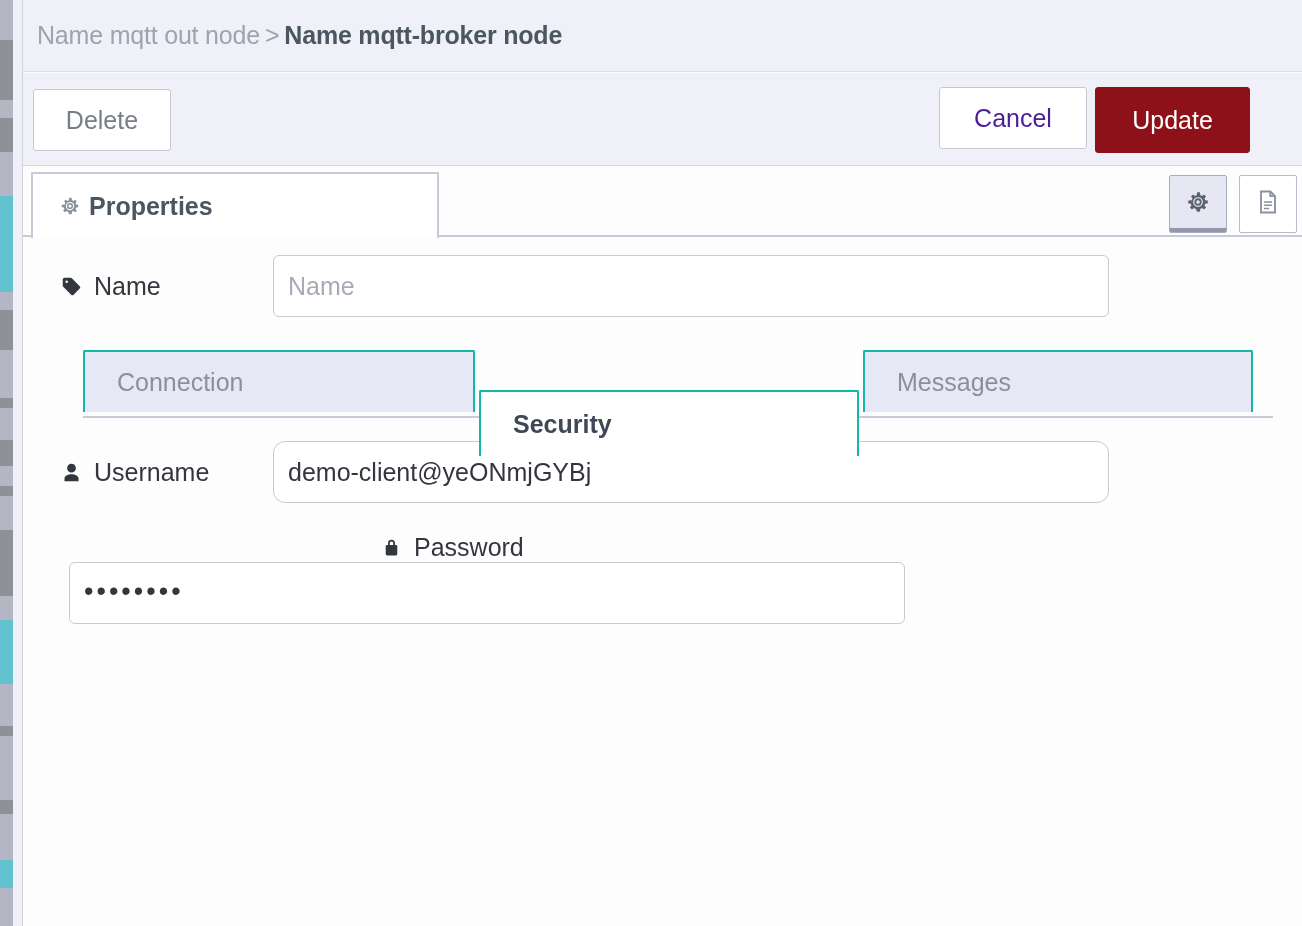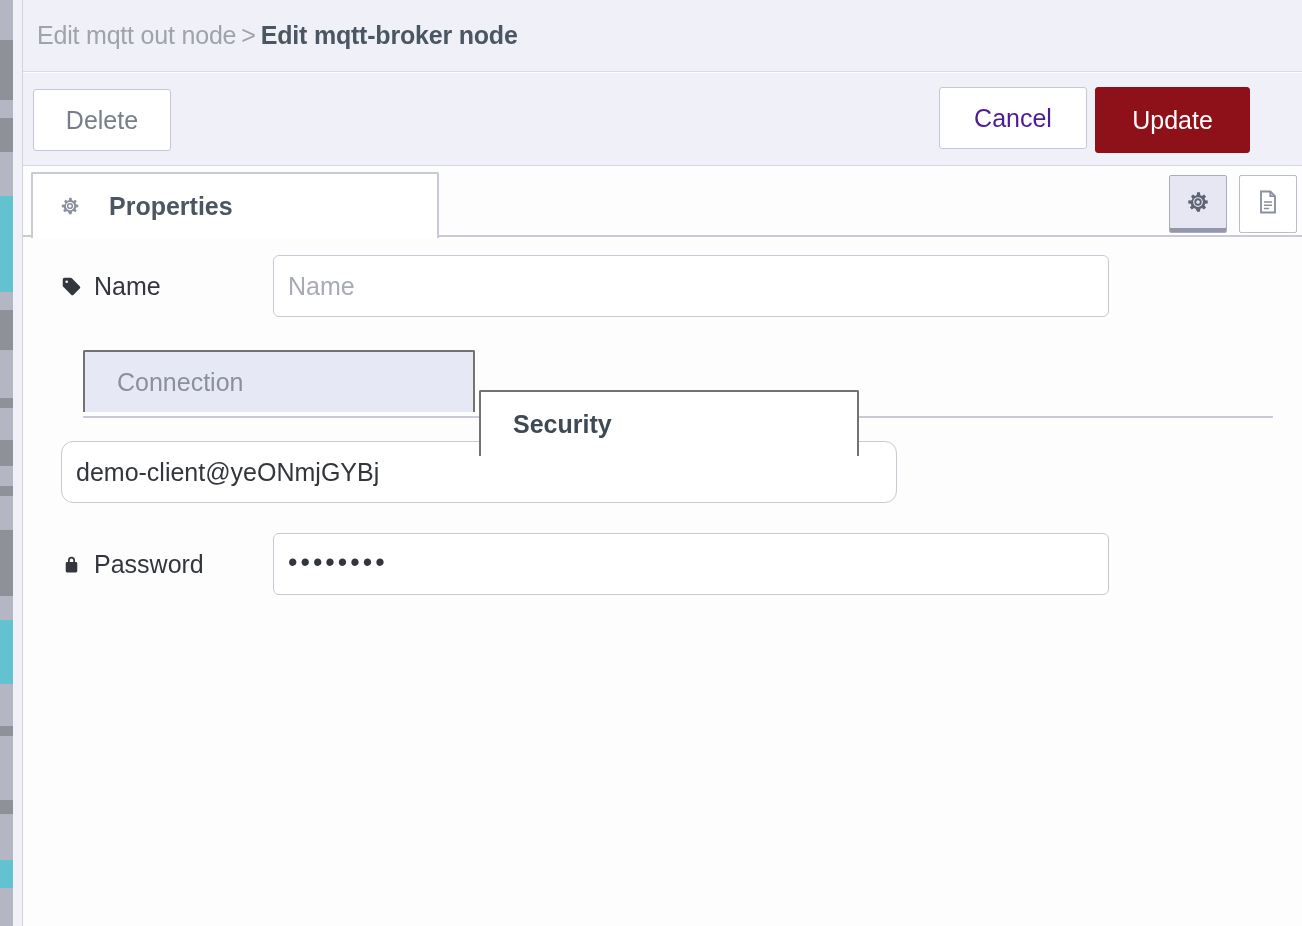--- a/index.html
+++ b/index.html
@@ -137,21 +137,21 @@
     position: absolute;
     left: 8px; top: 5px;
     width: 408px; height: 66px;
     background: #ffffff;
     border: 2px solid #c9c9d8;
     border-bottom: none;
     border-radius: 2px 2px 0 0;
     display: flex;
     align-items: center;
     padding-left: 26px;
-    gap: 28px;
+    gap: 8px;
     z-index: 3;
     cursor: pointer;
   }
   .tab-properties .tab-label {
     font-size: 25px;
     font-weight: bold;
     color: #4b5663;
   }
   .icon-gear-tab { width: 22px; height: 22px; display: block; }
 
@@ -239,21 +239,21 @@
     background: #c9c9d8;
   }
   .subtab {
     position: absolute;
     top: 0;
     height: 62px;
     display: flex;
     align-items: center;
     padding-left: 32px;
     font-size: 25px;
-    border: 2px solid #737373;
+    border: 2px solid #14b8a6;
     border-radius: 2px 2px 0 0;
     cursor: pointer;
     user-select: none;
   }
   .subtab.inactive {
     background: #e7e8f5;
     color: #8b909c;
     border-bottom: none;
   }
   .subtab.active {
@@ -267,21 +267,21 @@
   .subtab-connection { left: 22px; width: 392px; }
   .subtab-security   { left: 418px; width: 380px; margin-top: 40px; }
   .subtab-messages   { left: 802px; width: 390px; }
 
   
   .row-username { left: 38px; top: 203px; }
   .row-username .form-label { width: 212px; }
   .row-username .field { width: 836px; border-radius: 12px; }
 
   
-  .row-password { left: 38px; top: 295px; }
+  .row-password { left: 46px; top: 295px; flex-direction: column; }
   .row-password .form-label { width: 212px; }
   .row-password .field { width: 836px; }
 </style>
 </head>
 <body>
 
 <div id="root">
 
   <div class="bg-strip">
     <div class="bg-chip" style="top:40px;height:60px;"></div>
@@ -300,21 +300,21 @@
   <div class="bg-strip-gap"></div>
 
   <div class="bg-scroll-track">
     
   </div>
 
   <div class="dialog">
 
     <div class="dlg-header">
       <div class="breadcrumb">
-        <span class="crumb-parent">Edit mqtt out node</span><span class="crumb-sep">&gt;</span><span class="crumb-current">Edit mqtt-broker node</span>
+        <span class="crumb-parent">Name mqtt out node</span><span class="crumb-sep">&gt;</span><span class="crumb-current">Name mqtt-broker node</span>
       </div>
     </div>
 
     <div class="dlg-toolbar">
       <div class="btn btn-delete">Delete</div>
       <div class="btn btn-cancel">Cancel</div>
       <div class="btn btn-update">Update</div>
     </div>
 
     <div class="tabbar">
@@ -367,23 +367,34 @@
       </div>
 
       <div class="subtabs">
         <div class="subtabs-rule"></div>
         <div class="subtab inactive subtab-connection">
           <span>Connection</span>
         </div>
         <div class="subtab active subtab-security">
           <span>Security</span>
         </div>
+        <div class="subtab inactive subtab-messages">
+          <span>Messages</span>
+        </div>
       </div>
 
       <div class="form-row row-username">
+        <div class="form-label">
+          <span>
+            <svg class="label-icon" viewBox="0 0 24 24" fill="#33363d">
+              <path d="M12 12a5 5 0 1 0 0-10 5 5 0 0 0 0 10zm0 2c-4.2 0-8 2.1-8 4.7V22h16v-3.3c0-2.6-3.8-4.7-8-4.7z"></path>
+            </svg>
+          </span>
+          <span>Username</span>
+        </div>
         <div class="field">
           <span>demo-client@yeONmjGYBj</span>
         </div>
       </div>
 
       <div class="form-row row-password">
         <div class="form-label">
           <span>
             <svg class="label-icon" viewBox="0 0 24 24" fill="#33363d">
               <path d="M17 9h-1V7a4 4 0 0 0-8 0v2H7a1.6 1.6 0 0 0-1.6 1.6v8.8A1.6 1.6 0 0 0 7 21h10a1.6 1.6 0 0 0 1.6-1.6v-8.8A1.6 1.6 0 0 0 17 9zm-7-2a2 2 0 0 1 4 0v2h-4z"></path>

